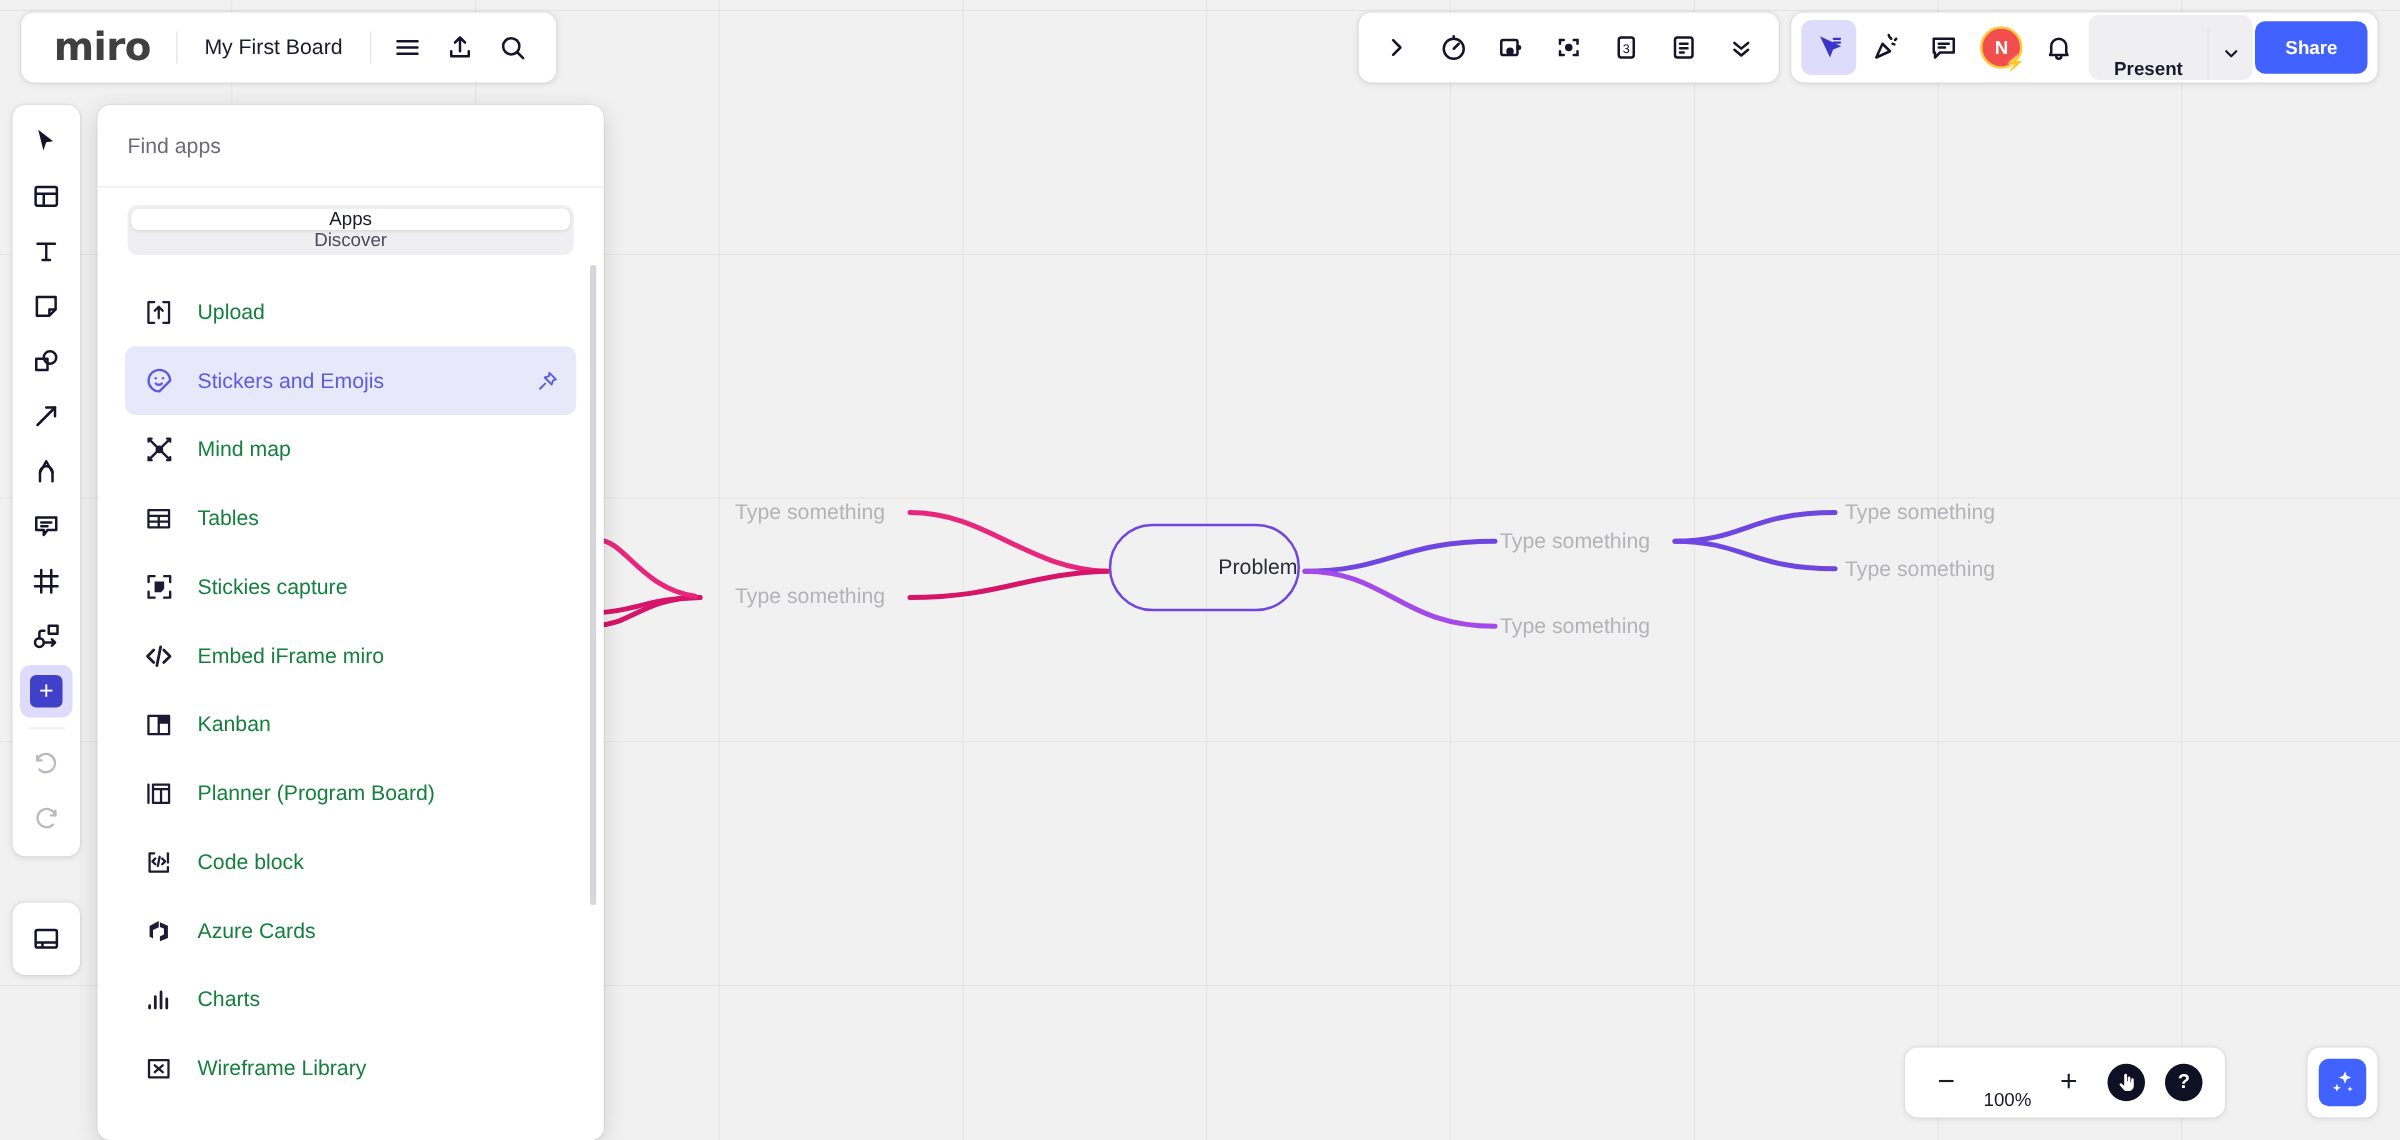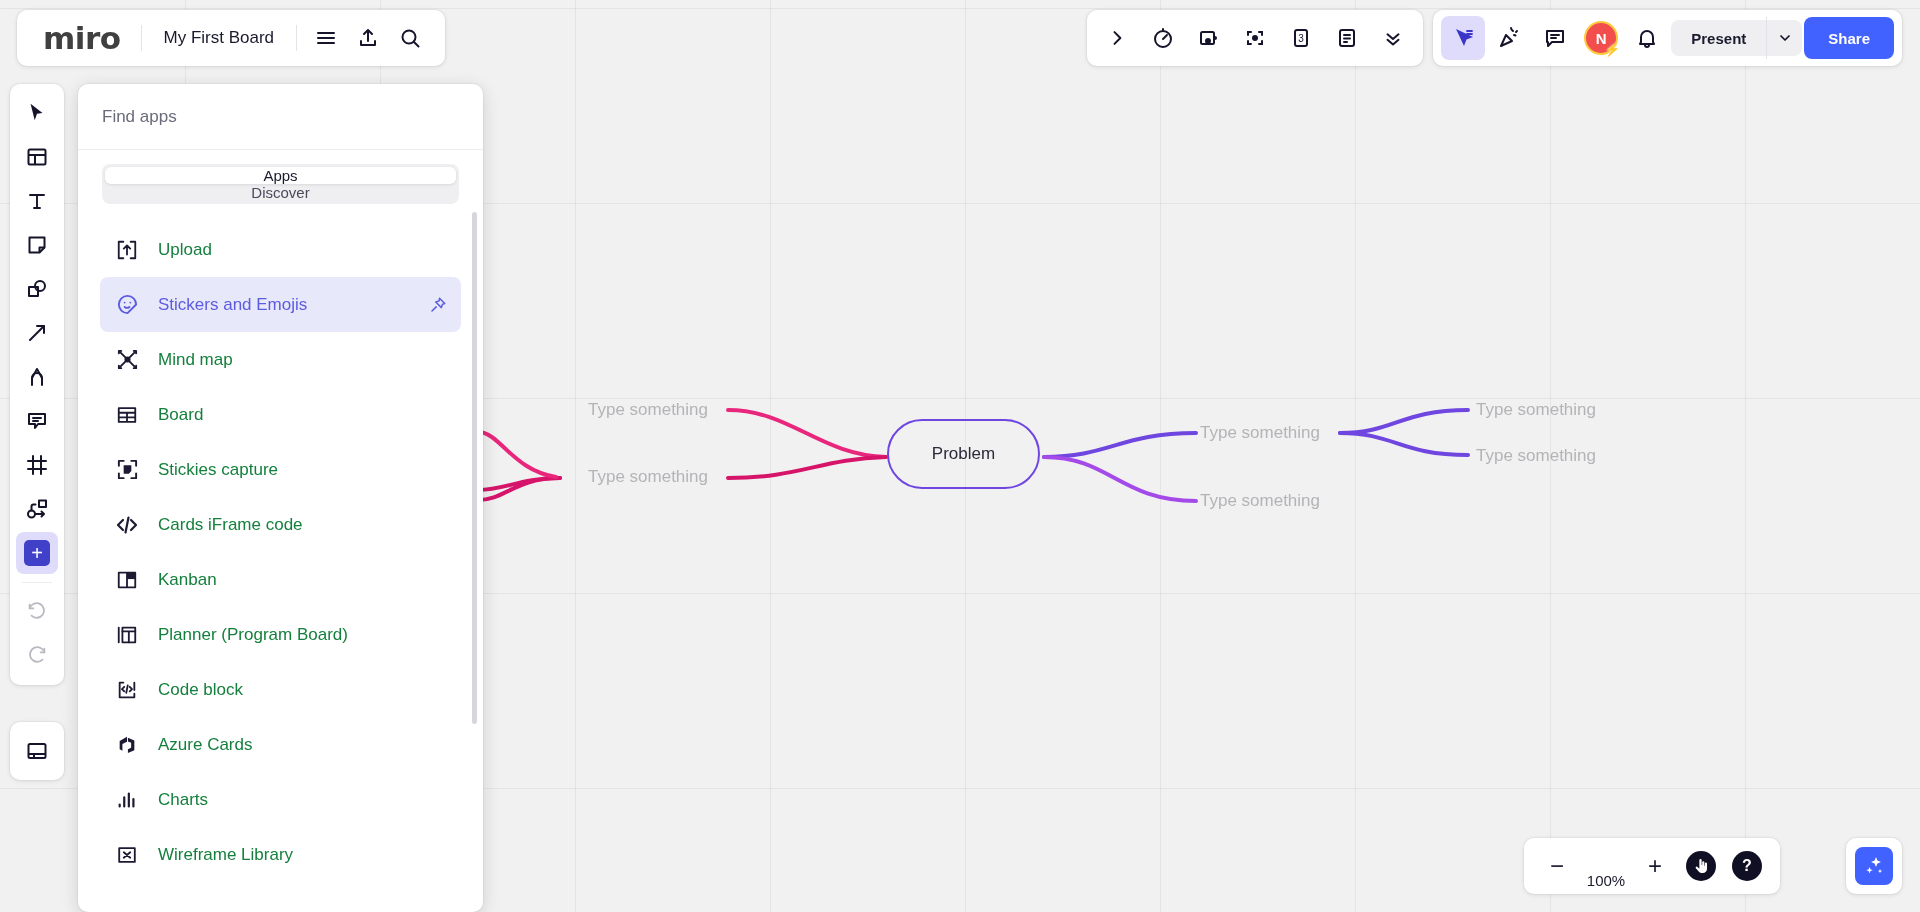--- a/index.html
+++ b/index.html
@@ -29,21 +29,21 @@
     white-space: nowrap;
     font-family: "Liberation Sans", sans-serif;
   }
   .mm-root {
     position: absolute;
     left: 887px; top: 419px;
     width: 153px; height: 70px;
     border: 2.5px solid #6f46e0;
     border-radius: 35px;
     background: #ffffff00;
-    display: flex; align-items: center; justify-content: center;
+    display: flex; align-items: center; justify-content: flex-end;
     color: #2b2b3a; font-size: 17px;
   }
 
   
   .topbar-left {
     position: absolute; left: 17px; top: 10px;
     height: 56px;
     background: #fff;
     border-radius: 10px;
     box-shadow: 0 1px 5px rgba(0,0,0,.10), 0 0 0 1px rgba(0,0,0,.03);
@@ -81,22 +81,22 @@
     border: 2.5px solid #ffc93c;
     color: #fff; font-size: 15px; font-weight: 700;
     display: flex; align-items: center; justify-content: center;
     position: relative;
   }
   .avatar .bolt {
     position: absolute; right: -4px; bottom: -4px;
     font-size: 13px; color: #ffb300; text-shadow: 0 0 2px #fff;
   }
   .present-group {
-    display: flex; align-items: center;
-    background: #efeff2; border-radius: 8px; height: 36px;
+    display: flex; align-items: flex-end;
+    background: #efeff2; border-radius: 8px; height: 52px;
   }
   .present-btn { padding: 0 20px; font-size: 15px; font-weight: 700; color: #1a1a2e; cursor: pointer; }
   .present-caret { width: 36px; height: 42px; display: flex; align-items: center; justify-content: center; cursor: pointer;
                    border-left: 1px solid #e1e1e6; }
   .share-btn {
     background: #4262ff; color: #ffffff; font-size: 15px; font-weight: 700;
     padding: 0 24px; height: 42px; border-radius: 8px;
     display: flex; align-items: center; cursor: pointer;
   }
 
@@ -486,40 +486,40 @@
         <div class="app-label">Mind map</div>
       </div>
 
       <div class="app-item">
         <div class="app-icon">
           <svg width="22" height="22" viewBox="0 0 24 24" fill="none" stroke="currentColor" stroke-width="2" stroke-linejoin="round">
             <rect x="3" y="4.5" width="18" height="15"></rect>
               <path d="M3 9.5h18M3 14.5h18M12 9.5v10"></path>
             </svg>
         </div>
-        <div class="app-label">Board</div>
+        <div class="app-label">Tables</div>
       </div>
 
       <div class="app-item">
         <div class="app-icon">
           <svg width="23" height="23" viewBox="0 0 24 24" fill="none" stroke="currentColor" stroke-width="2" stroke-linecap="round" stroke-linejoin="round">
             <path d="M3 8V3h5M21 8V3h-5M3 16v5h5M21 16v5h-5"></path>
             <path d="M8 7.5h8v6l-2.5 3H8z" fill="currentColor" stroke="none"></path>
             </svg>
         </div>
         <div class="app-label">Stickies capture</div>
       </div>
 
       <div class="app-item">
         <div class="app-icon">
           <svg width="24" height="24" viewBox="0 0 24 24" fill="none" stroke="currentColor" stroke-width="2.2" stroke-linecap="round" stroke-linejoin="round">
             <path d="M8 7l-5 5 5 5M16 7l5 5-5 5M13.5 4.5l-3 15"></path>
             </svg>
         </div>
-        <div class="app-label">Cards iFrame code</div>
+        <div class="app-label">Embed iFrame miro</div>
       </div>
 
       <div class="app-item">
         <div class="app-icon">
           <svg width="22" height="22" viewBox="0 0 24 24" fill="none" stroke="currentColor" stroke-width="2" stroke-linejoin="round">
             <rect x="3" y="4" width="18" height="16"></rect>
               <path d="M12 4v16"></path>
               <path d="M12 4h9v7h-9z" fill="currentColor" stroke="none"></path>
             </svg>
         </div>

